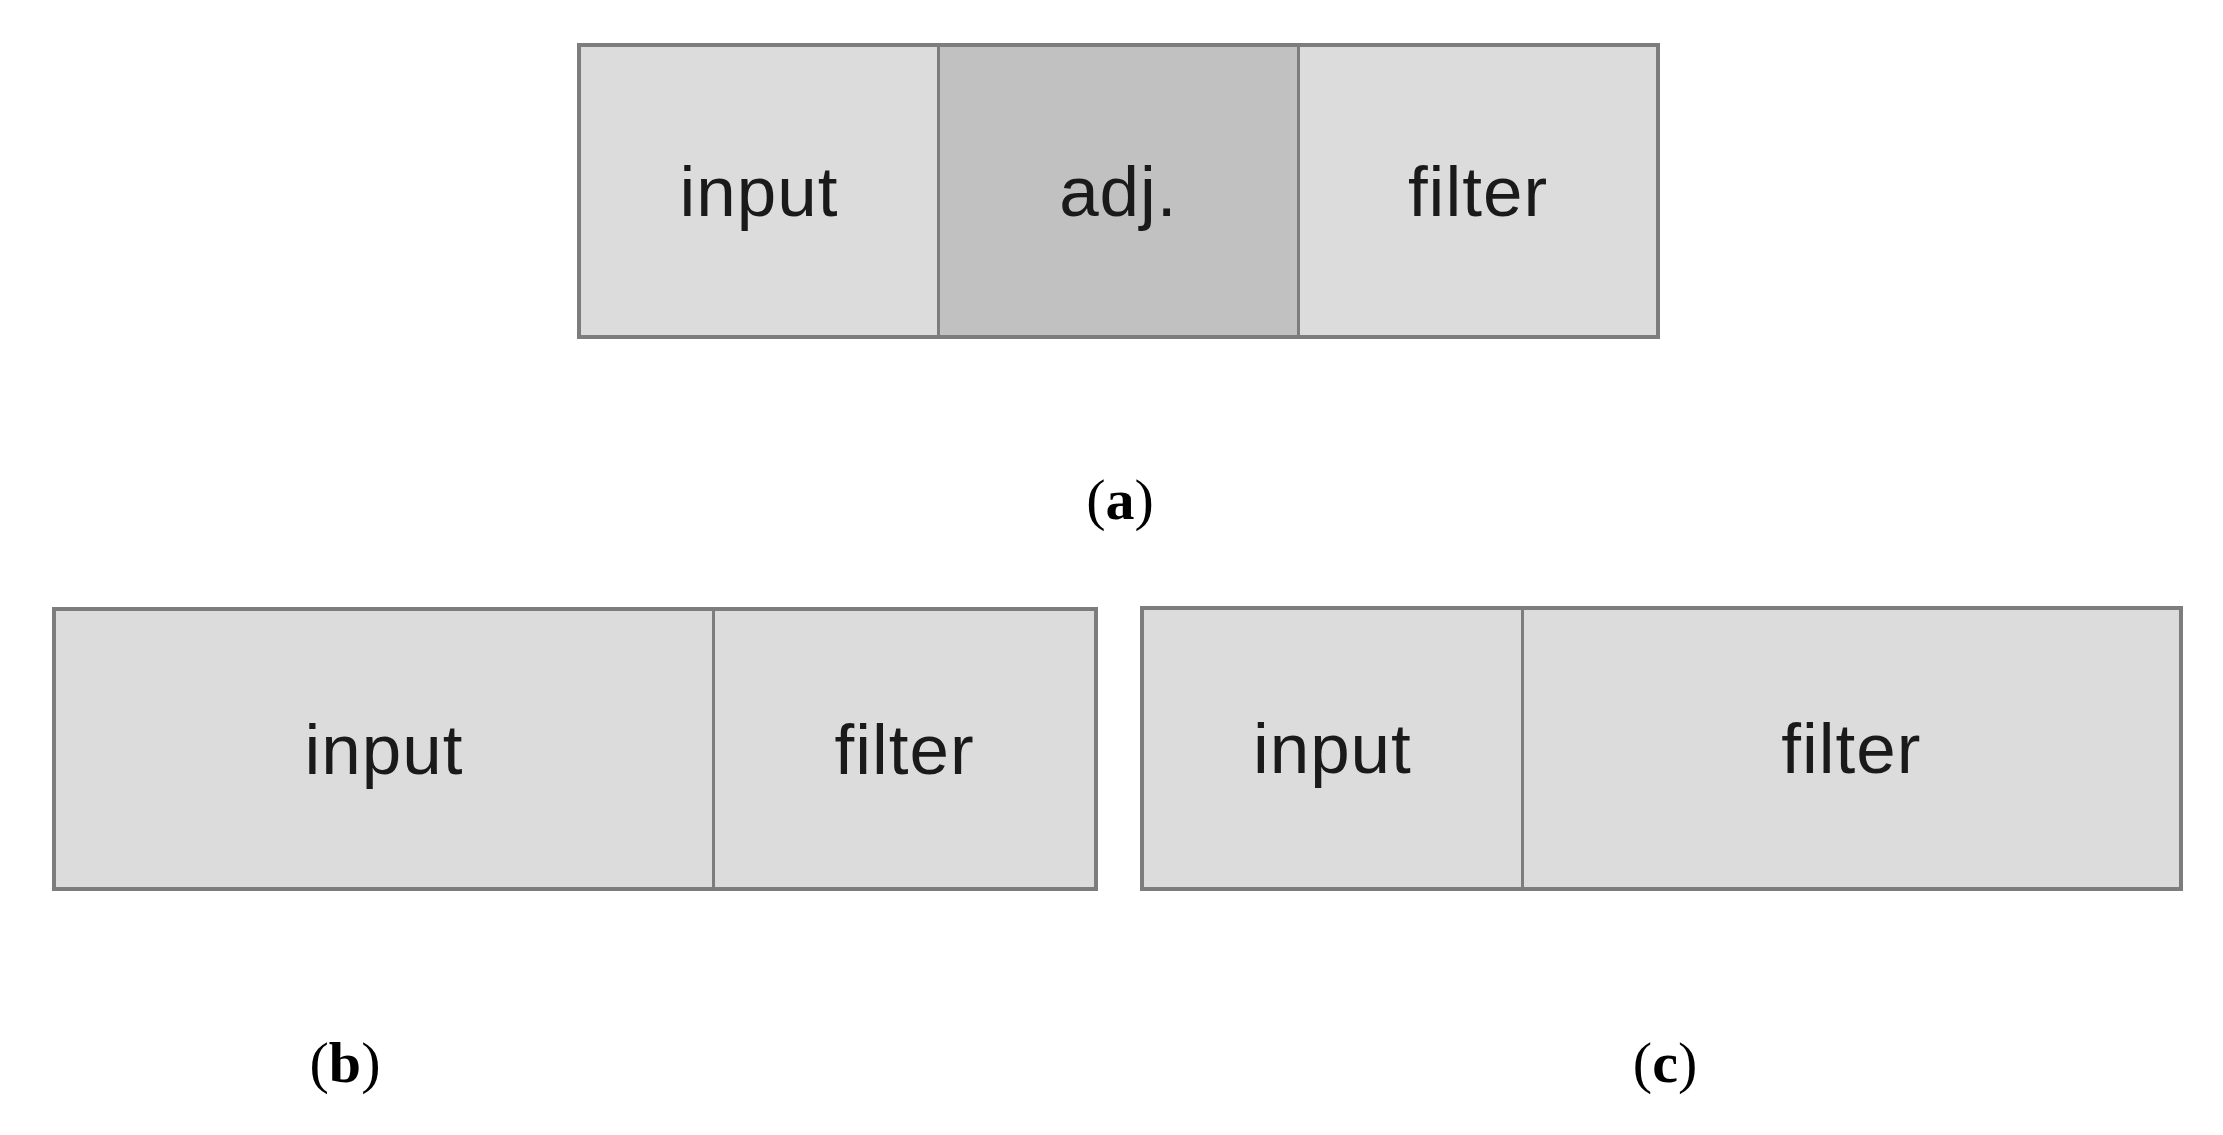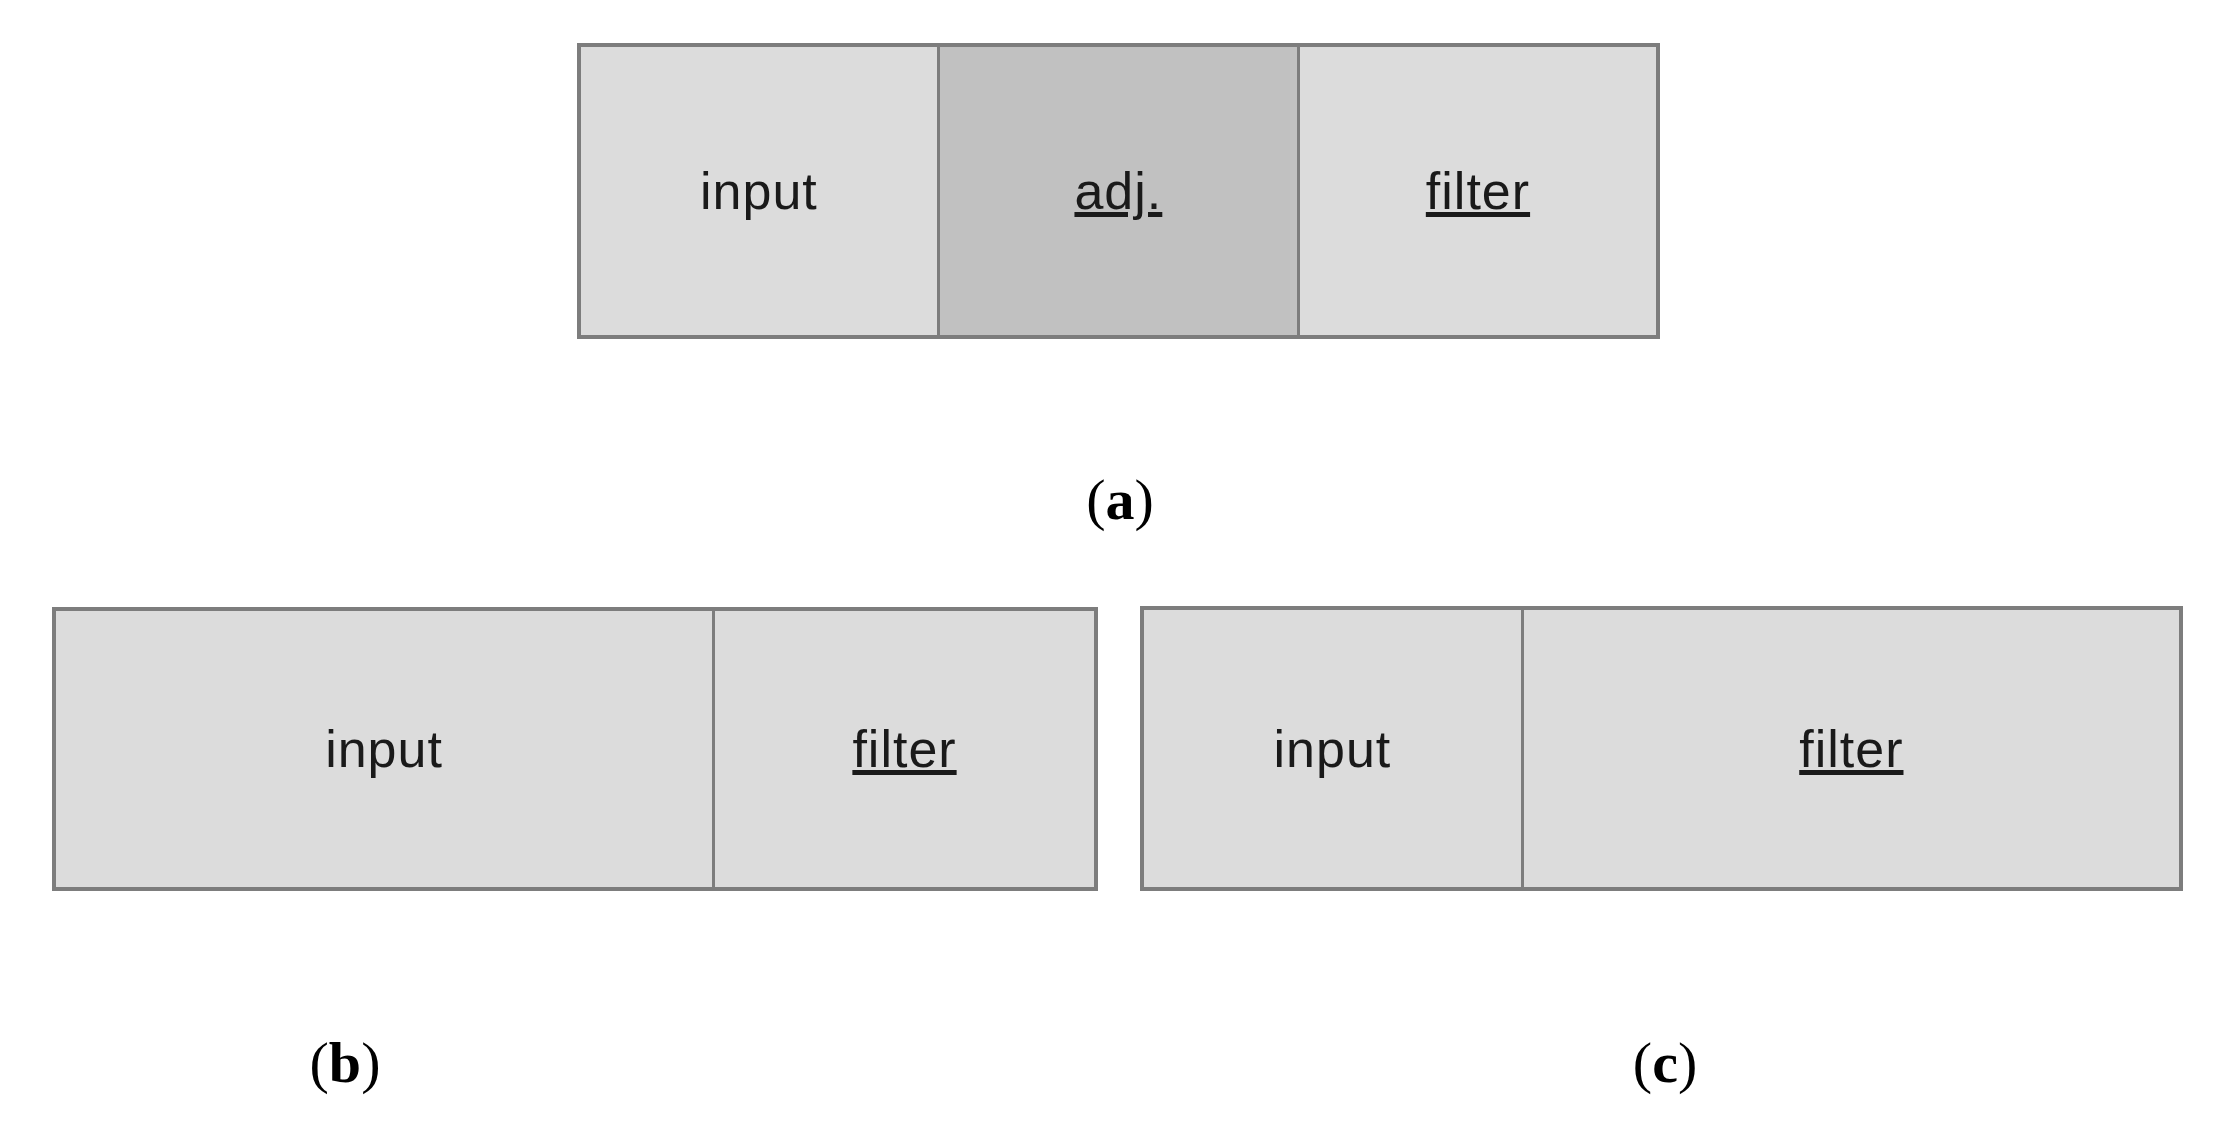--- a/index.html
+++ b/index.html
@@ -22,28 +22,27 @@
     border: 4px solid #7d7d7d;
     background: #dcdcdc;
   }
   .seg {
     display: flex;
     align-items: center;
     justify-content: center;
     box-sizing: border-box;
     background: #dcdcdc;
     color: #1a1a1a;
-    font-size: 52px;
+    font-size: 71px;
     letter-spacing: 1px;
     white-space: nowrap;
     overflow: hidden;
   }
   .seg + .seg {
     border-left: 3px solid #7d7d7d;
-    text-decoration: underline;
   }
   .seg.dark {
     background: #c1c1c1;
   }
   
   #bar-a { left: 577px;  top: 43px;  width: 1083px; height: 296px; }
   #bar-b { left: 52px;   top: 607px; width: 1046px; height: 284px; }
   #bar-c { left: 1140px; top: 606px; width: 1043px; height: 285px; }
 
   .caption {

